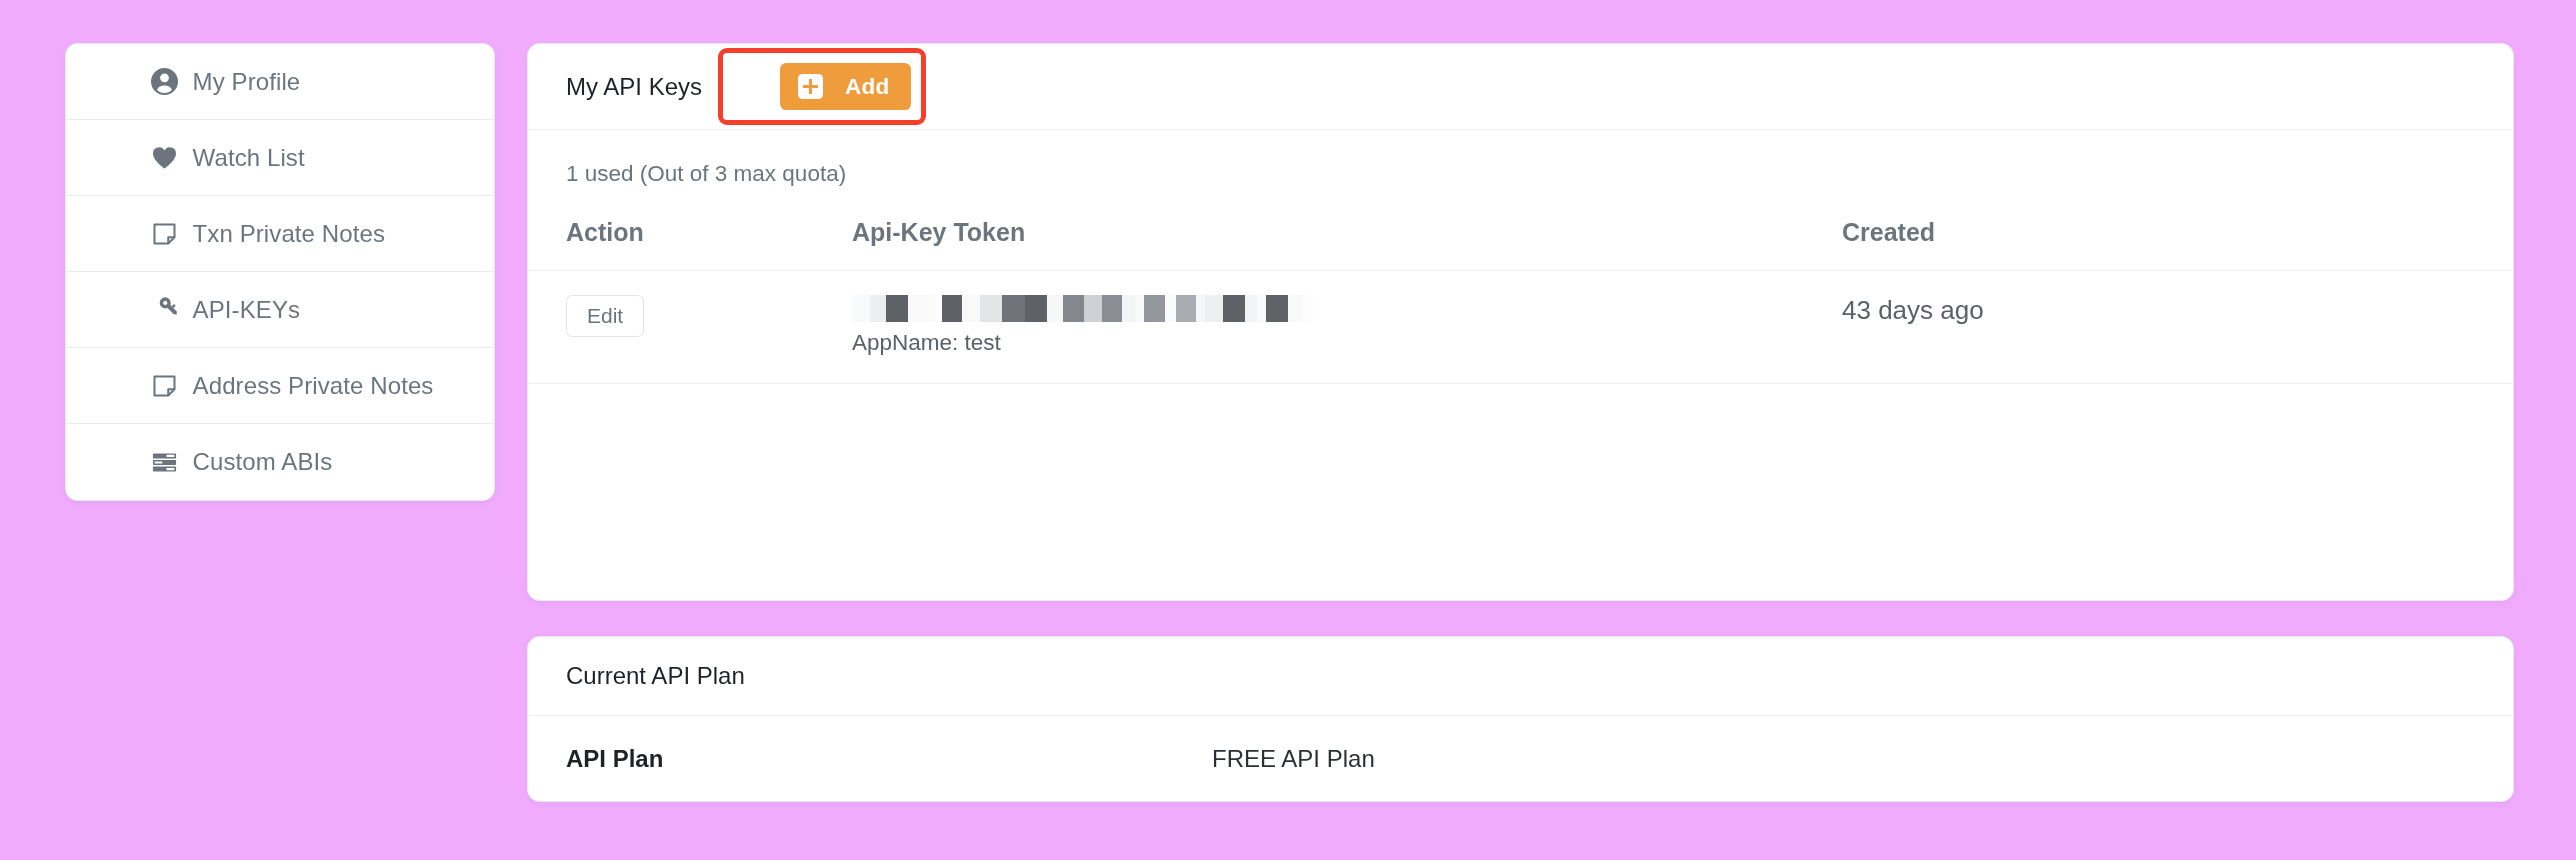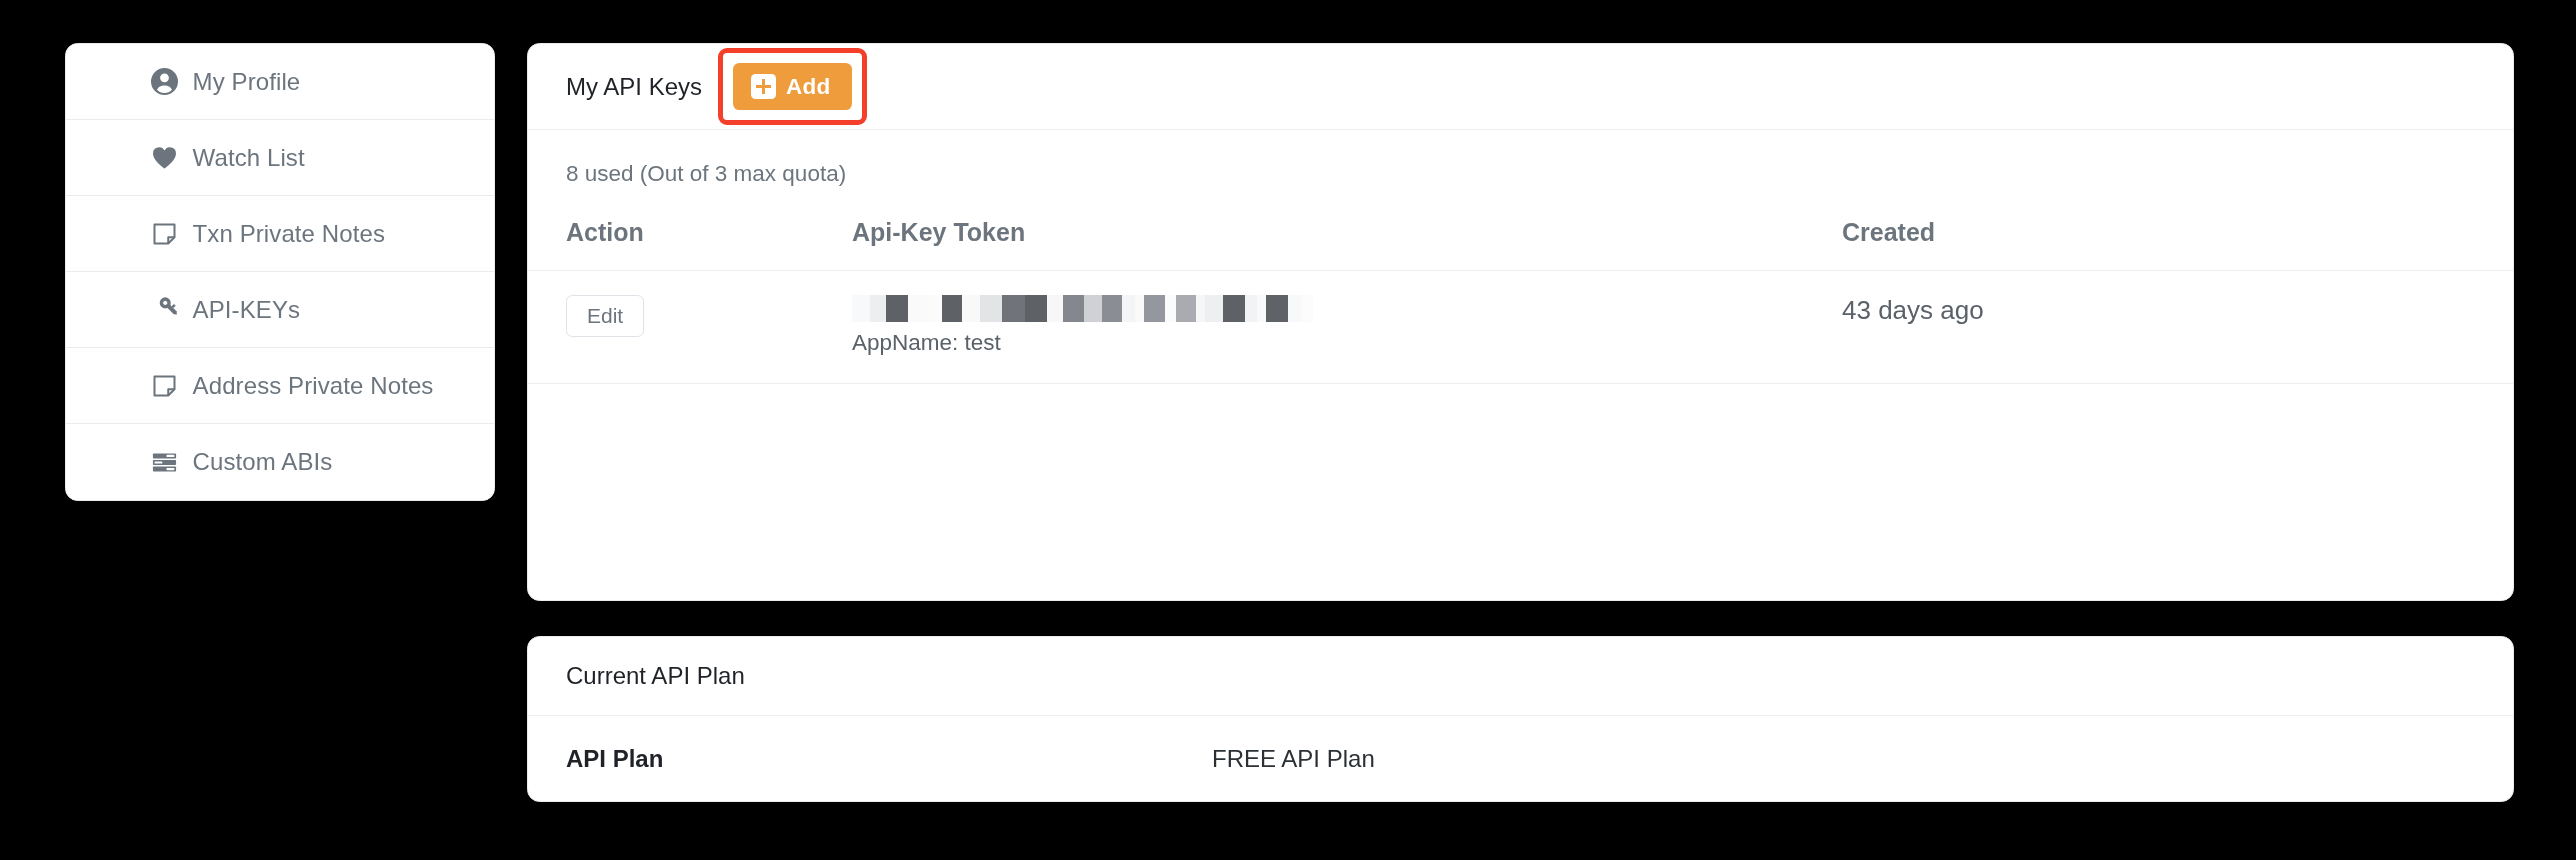--- a/index.html
+++ b/index.html
@@ -9,21 +9,21 @@
     height: 860px;
     background: #ffffff;
     font-family: "Liberation Sans", sans-serif;
     overflow: hidden;
   }
 
   .page {
     position: relative;
     width: 2576px;
     height: 860px;
-    background: #000000;
+    background: #f0abfc;
   }
 
   
   .sidebar {
     position: absolute;
     left: 65px;
     top: 43px;
     width: 430px;
     background: #ffffff;
     border: 0.9px solid #e9ecef;
@@ -104,27 +104,28 @@
     border: 5.4px solid #f4402a;
     border-radius: 9px;
     background: #ffffff;
     display: inline-flex;
     align-items: center;
     justify-content: center;
   }
   .add-btn {
     display: inline-flex;
     align-items: center;
-    gap: 10px;
+    gap: 22px;
     background: #ef9c3c;
     border: none;
     border-radius: 6.3px;
     padding: 10.8px 21.6px 10.8px 18px;
     cursor: pointer;
     font-family: "Liberation Sans", sans-serif;
+    margin-left: 47px;
   }
   .add-plus {
     width: 25px;
     height: 25px;
     background: #ffffff;
     border-radius: 4.5px;
     position: relative;
     flex: 0 0 25px;
   }
   .add-plus::before, .add-plus::after {
@@ -315,21 +316,21 @@
       <span class="panel-title">My API Keys</span>
 
       <span class="add-wrap">
         <button class="add-btn">
           <span class="add-plus"></span>
           <span class="add-label">Add</span>
         </button>
       </span>
     </div>
 
-    <div class="quota">8 used (Out of 3 max quota)</div>
+    <div class="quota">1 used (Out of 3 max quota)</div>
 
     <table class="tbl">
       <thead>
         <tr>
           <th class="c-action col-pad-l">Action</th>
           <th class="c-token">Api-Key Token</th>
           <th class="c-created">Created</th>
         </tr>
       </thead>
       <tbody>

